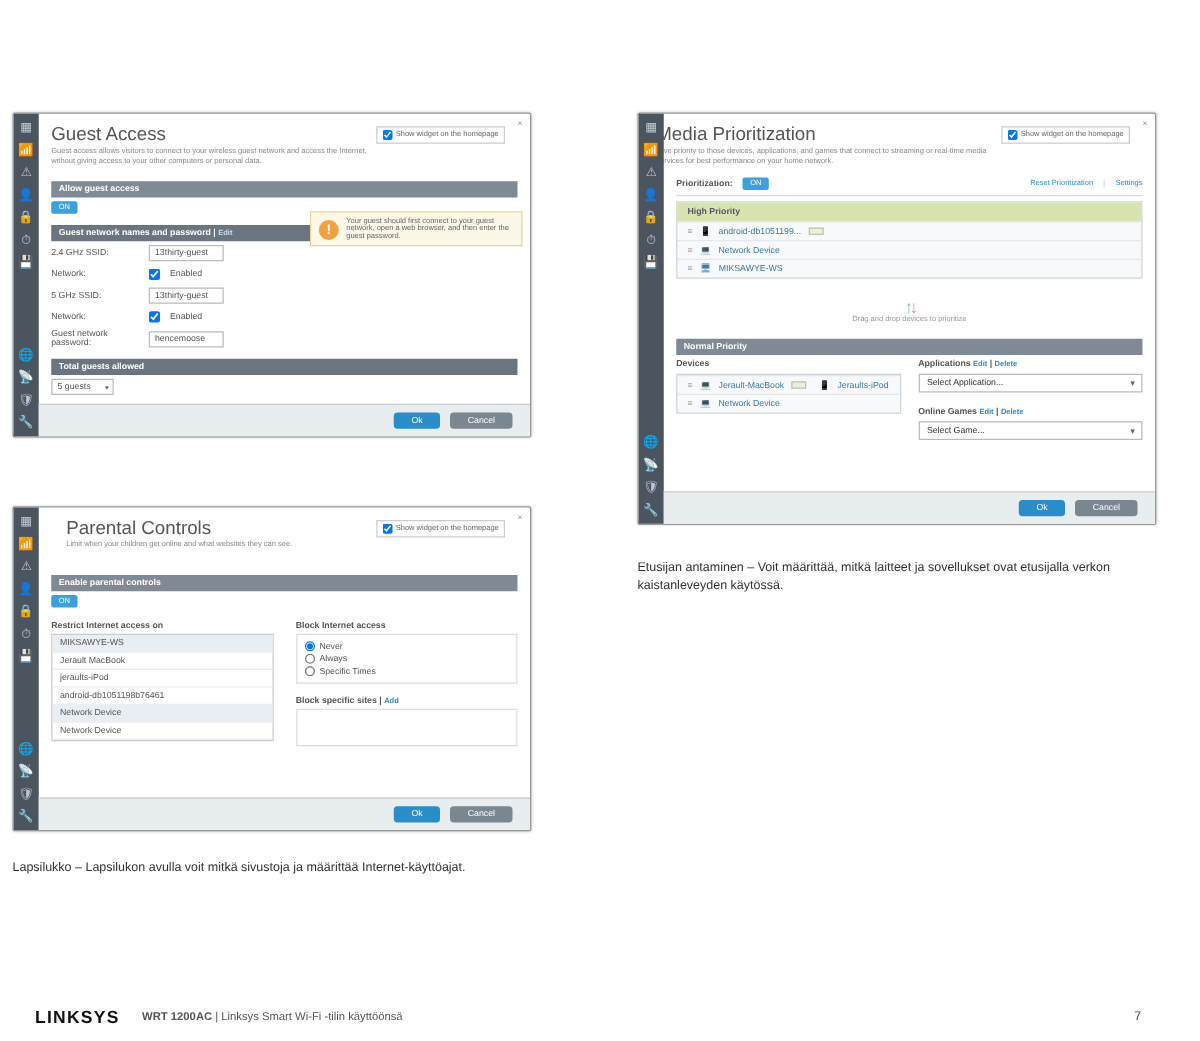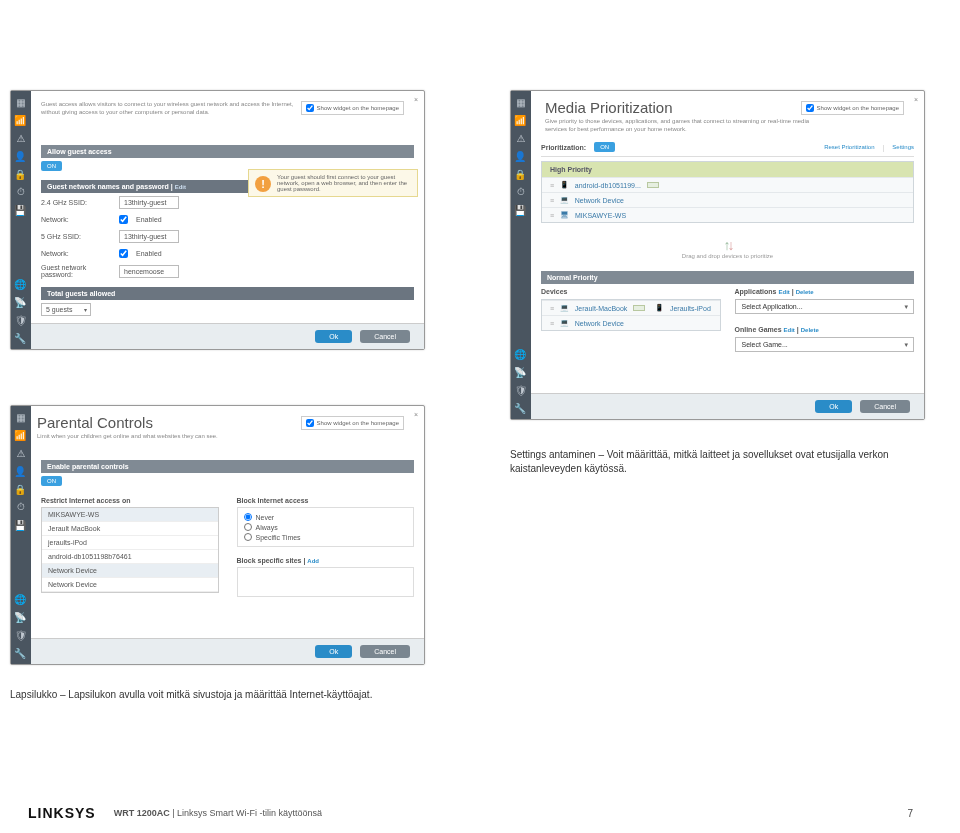--- a/index.html
+++ b/index.html
@@ -84,20 +84,21 @@
       <span class="sb-icon">🛡</span>
       <span class="sb-icon">🔧</span>
     </div>
   </div>
   <span class="close-x">×</span>
   <div class="widget-check">
     <input type="checkbox" checked="" class="chk" style="">
     <span>Show widget on the homepage</span>
   </div>
   <div class="panel-head" style="margin-left:20px;">
+    <div class="panel-title">Guest Access</div>
     <div class="panel-desc">Guest access allows visitors to connect to your wireless guest network and access the Internet, without giving access to your other computers or personal data.</div>
   </div>
   <div class="content">
     <div class="section-bar">Allow guest access</div>
     <div class="row">
           <span class="toggle">ON</span>
         </div>
     <div class="section-bar dark">
       <span>Guest network names and password  |</span>
       <span class="link-sm" style="color:#cde;">Edit</span>
@@ -154,21 +155,21 @@
       <span class="sb-icon">📡</span>
       <span class="sb-icon">🛡</span>
       <span class="sb-icon">🔧</span>
     </div>
   </div>
   <span class="close-x">×</span>
   <div class="widget-check">
     <input type="checkbox" checked="" class="chk" style="">
     <span>Show widget on the homepage</span>
   </div>
-  <div class="panel-head" style="margin-left:16px;">
+  <div class="panel-head" style="margin-left:32px;">
     <div class="panel-title">Parental Controls</div>
     <div class="panel-desc">Limit when your children get online and what websites they can see.</div>
   </div>
   <div class="content">
     <div class="section-bar">Enable parental controls</div>
     <div class="row">
           <span class="toggle">ON</span>
         </div>
     <div style="display:flex; gap:18px; margin-top:8px;">
       <div style="flex:1;">
@@ -228,21 +229,21 @@
       <span class="sb-icon">📡</span>
       <span class="sb-icon">🛡</span>
       <span class="sb-icon">🔧</span>
     </div>
   </div>
   <span class="close-x">×</span>
   <div class="widget-check">
     <input type="checkbox" checked="" class="chk" style="">
     <span>Show widget on the homepage</span>
   </div>
-  <div class="panel-head" style="margin-left:24px;">
+  <div class="panel-head" style="margin-left:4px;">
     <div class="panel-title">Media Prioritization</div>
     <div class="panel-desc" style="max-width:280px;">Give priority to those devices, applications, and games that connect to streaming or real-time media services for best performance on your home network.</div>
   </div>
   <div class="content">
     <div class="row" style="border-bottom:1px solid #ddd; padding-bottom:4px;">
       <span style="font-weight:bold;">Prioritization:</span>
       <span class="toggle">ON</span>
       <span style="flex:1"></span>
       <span class="link-sm">Reset Prioritization</span>
       <span style="color:#ccc;">|</span>
@@ -282,21 +283,21 @@
         <div class="select-wide">Select Game...</div>
       </div>
     </div>
   </div>
   <div class="footer-bar">
     <button class="btn btn-ok">Ok</button>
     <button class="btn btn-cancel">Cancel</button>
   </div>
 </div>
 
-<div class="caption" style="left:510px; top:448px; width:400px;">Settings antaminen – Voit määrittää, mitkä laitteet ja sovellukset ovat etusijalla verkon kaistanleveyden käytössä.</div>
+<div class="caption" style="left:510px; top:448px; width:400px;">Etusijan antaminen – Voit määrittää, mitkä laitteet ja sovellukset ovat etusijalla verkon kaistanleveyden käytössä.</div>
 
 <div class="page-footer">
   <span class="logo">LINKSYS</span>
   <span><b>WRT 1200AC</b><span> | </span><span>Linksys Smart Wi-Fi -tilin käyttöönsä</span></span>
   <span class="page-num">7</span>
 </div>
 
 </div>
 
 </body></html>

